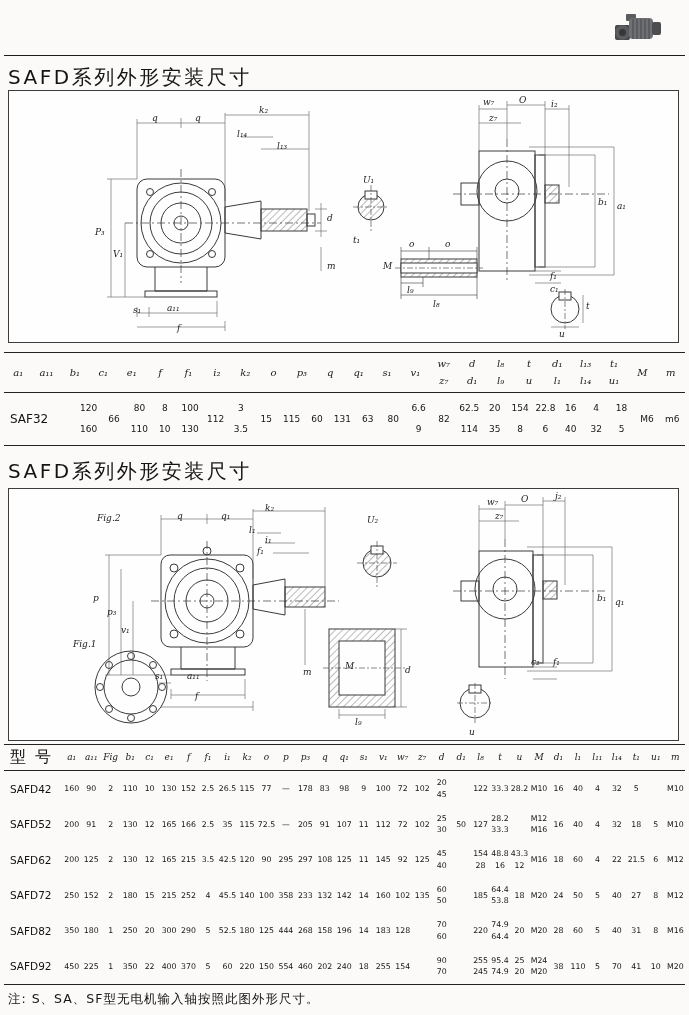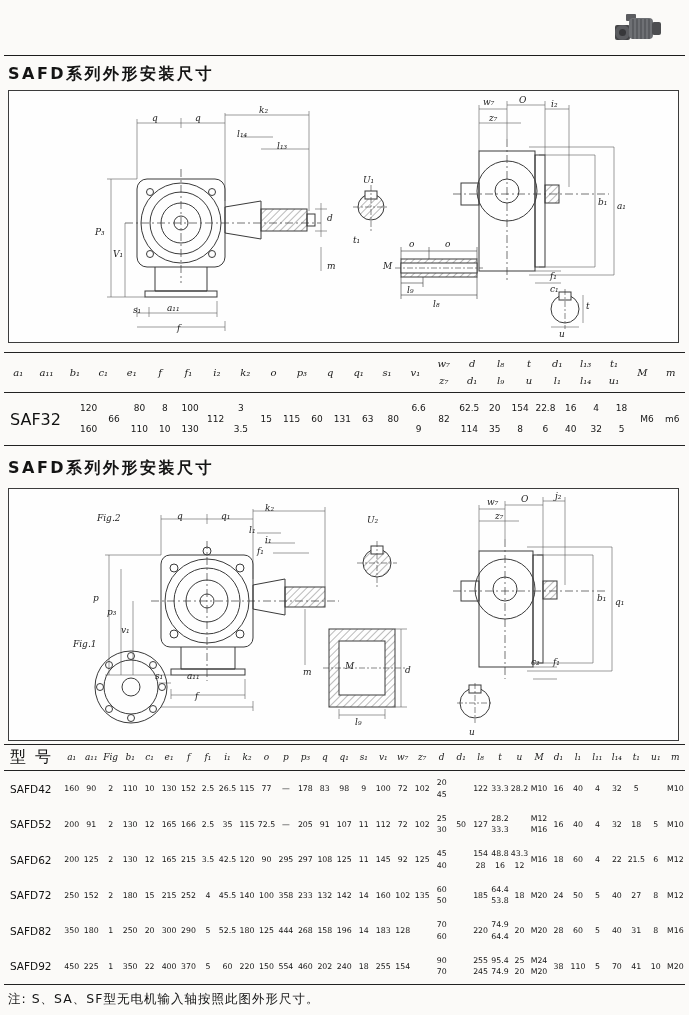--- a/index.html
+++ b/index.html
@@ -4,21 +4,21 @@
 <style>
   *{box-sizing:border-box;margin:0;padding:0}
   html{background:#e8e8e8}
   body{
     position:relative;width:689px;height:1015px;margin:0 auto;
     background:#fbfaf8;color:#1b1b1b;overflow:hidden;
     font-family:"DejaVu Sans","Liberation Sans",sans-serif;
   }
   .motor-photo{position:absolute;left:612px;top:5px;width:56px;height:42px}
   .topline{position:absolute;left:4px;top:55px;width:681px;border-top:1.5px solid #1c1c1c}
-  .title{position:absolute;left:8px;font-size:16px;font-weight:700;letter-spacing:2.5px;color:#141414;white-space:nowrap}
+  .title{position:absolute;left:8px;font-size:20px;font-weight:400;letter-spacing:2.5px;color:#141414;white-space:nowrap}
   .title1{top:64px}
   .title2{top:458px}
   .draw-box{position:absolute;left:8px;width:671px;height:253px;border:1px solid #3c3c3c;background:#fefefe}
   .box1{top:90px}
   .box2{top:488px}
   .labels{position:absolute;left:0;top:0;width:671px;height:253px;pointer-events:none}
   .dim-label{position:absolute;font:italic 9px "DejaVu Serif","Liberation Serif",serif;color:#222;white-space:nowrap}
 
   .tbl{position:absolute;left:4px;width:681px;border-top:1.5px solid #222;border-bottom:1.5px solid #222;background:#fbfaf8}
   .t1{top:352px}
@@ -27,21 +27,21 @@
   .t1 .head{height:40px}
   .t2 .head{height:26px}
   .model-h{width:72px;font-size:14px;letter-spacing:4px;display:flex;align-items:center;padding-left:6px;color:#111}
   .t2 .model-h{width:58px;font-size:16px;letter-spacing:2px}
   .cols{flex:1;display:flex}
   .hcell{flex:1;display:flex;flex-direction:column;align-items:center;justify-content:space-around;
          font:italic 10px "DejaVu Serif","Liberation Serif",serif;color:#191919;padding:2px 0;line-height:1.2}
   .t2 .hcell{font-size:9px;justify-content:center}
   .t1-row{display:flex;height:52px}
   .t2-row{display:flex;height:35.5px}
-  .model{width:72px;display:flex;align-items:center;padding-left:6px;font-size:16px;color:#111}
+  .model{width:72px;display:flex;align-items:center;padding-left:6px;font-size:12px;color:#111}
   .t2 .model{width:58px;font-size:10.5px}
   .vcell{flex:1;display:flex;flex-direction:column;align-items:center;justify-content:space-around;
          font-size:9px;line-height:1.2;padding:5px 0;color:#151515}
   .t2 .vcell{font-size:7.8px;justify-content:center;padding:2px 0;gap:2px}
   .vcell.single{justify-content:center}
   .note{position:absolute;left:8px;top:991px;font-size:12.5px;letter-spacing:1px;color:#141414}
 </style>
 </head>
 <body>
 

